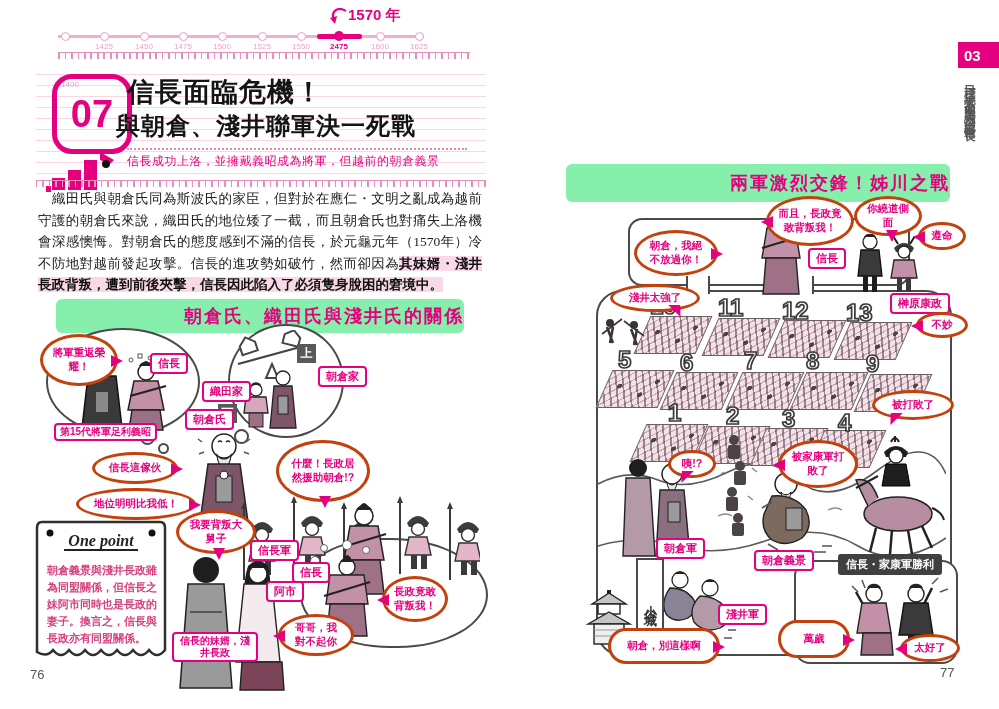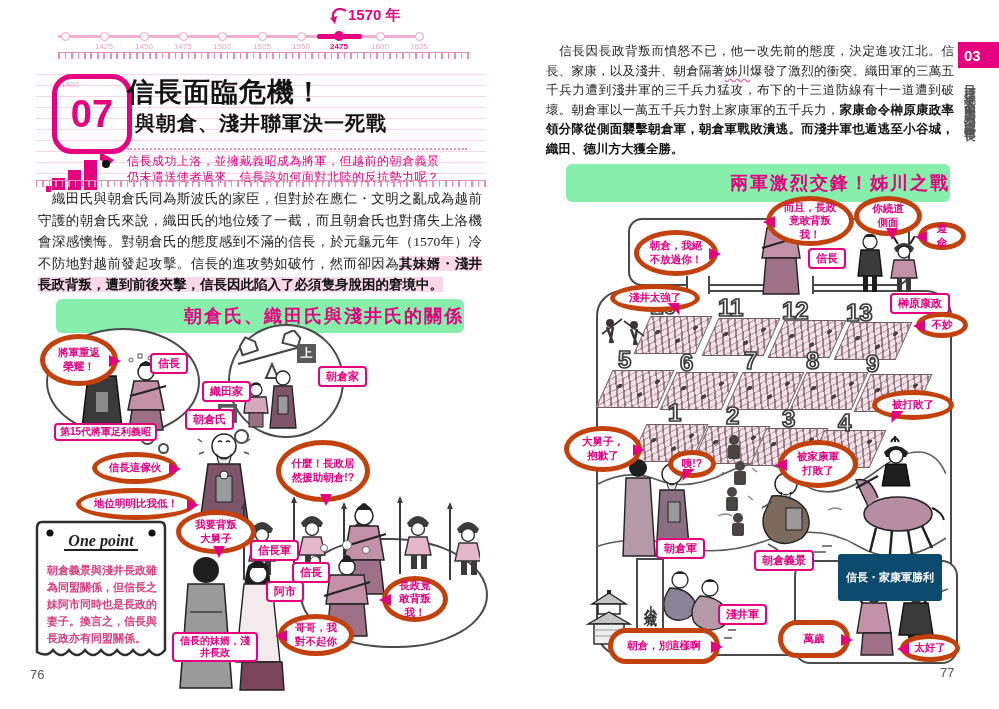--- a/index.html
+++ b/index.html
@@ -35,24 +35,24 @@
   .banner{position:absolute;background:#86efac;border-radius:6px;color:#e4007f;font-weight:bold;
           font-size:18px;text-align:right;letter-spacing:2px;}
 
   
   .tag{position:absolute;background:#fff;border:2px solid #e4007f;border-radius:4px;color:#e4007f;
        font-weight:bold;font-size:11px;line-height:1.2;padding:2px 6px;white-space:nowrap;z-index:6;}
   .tag-sm{font-size:10px;padding:1px 4px;}
   .tag-wrap{white-space:normal;text-align:center;}
   .tag-dark{position:absolute;background:#595959;color:#fff;font-weight:bold;font-size:12px;
             width:19px;height:19px;display:flex;align-items:center;justify-content:center;z-index:6;}
-  .tag-solid{position:absolute;background:#0c4a6e;color:#fff;font-weight:bold;font-size:11px;
-             padding:16px 8px;border-radius:3px;white-space:nowrap;z-index:7;}
-
-  .bubble{position:absolute;background:#fff;border:5px solid #c2410c;border-radius:50%;color:#e4007f;
+  .tag-solid{position:absolute;background:#404040;color:#fff;font-weight:bold;font-size:11px;
+             padding:3px 8px;border-radius:3px;white-space:nowrap;z-index:7;}
+
+  .bubble{position:absolute;background:#fff;border:3px solid #c2410c;border-radius:50%;color:#e4007f;
           font-weight:bold;font-size:10.5px;line-height:1.3;display:flex;align-items:center;justify-content:center;
           text-align:center;padding:5px 9px;box-sizing:border-box;z-index:7;}
   .tail-b::after,.tail-l::after,.tail-r::after,.tail-bl::after,.tail-br::after{content:"";position:absolute;border:6px solid transparent;}
   .tail-b::after{left:46%;bottom:-15px;border-top:12px solid #e4007f;}
   .tail-bl::after{left:14%;bottom:-14px;border-top:12px solid #e4007f;transform:skewX(-28deg);}
   .tail-br::after{right:14%;bottom:-14px;border-top:12px solid #e4007f;transform:skewX(28deg);}
   .tail-l::after{left:-14px;top:50%;margin-top:-5px;border-right:12px solid #e4007f;}
   .tail-r::after{right:-14px;top:50%;margin-top:-5px;border-left:12px solid #e4007f;}
 
   .cloud{position:absolute;background:#fff;border:2px solid #4a4a4a;border-radius:50%;z-index:2;}
@@ -129,24 +129,23 @@
   <div class="badge" style="left:52px;top:74px;">07</div>
   <svg class="abs" style="left:46px;top:142px;" width="96" height="52" viewBox="0 0 96 52">
     <rect x="6" y="36" width="13" height="12" fill="#e4007f"></rect>
     <rect x="22" y="28" width="13" height="20" fill="#e4007f"></rect>
     <rect x="38" y="18" width="13" height="30" fill="#e4007f"></rect>
     <path d="M54,48 V10 l14,8 l-4,4 l-10,-4 z" fill="#e4007f"></path>
     <circle cx="60" cy="22" r="4" fill="#111"></circle>
     <rect x="0" y="44" width="5" height="6" fill="#e4007f"></rect>
   </svg>
   <div class="title" style="left:127px;top:74px;font-size:27px;">信長面臨危機！</div>
-  <div class="title" style="left:135px;top:110px;font-size:20px;">與朝倉、淺井聯軍決一死戰</div>
+  <div class="title" style="left:116px;top:110px;font-size:24px;">與朝倉、淺井聯軍決一死戰</div>
   <div class="dotted-div" style="left:127px;top:148px;width:340px;"></div>
   <div class="subtitle" style="left:127px;top:153px;">信長成功上洛，並擁戴義昭成為將軍，但越前的朝倉義景</div>
-  <div class="subtitle" style="left:127px;top:169px;">仍未遣送使者過來。信長該如何面對北陸的反抗勢力呢？</div>
   <div class="ruler" style="left:36px;top:180px;width:450px;"></div>
 
   <p class="bodytext" style="left:38px;top:188px;width:444px;font-size:13.5px;line-height:21.5px;">
     <span>　織田氏與朝倉氏同為斯波氏的家臣，但對於在應仁・文明之亂成為越前守護的朝倉氏來說，織田氏的地位矮了一截，而且朝倉氏也對痛失上洛機會深感懊悔。對朝倉氏的態度感到不滿的信長，於元龜元年（1570年）冷不防地對越前發起攻擊。信長的進攻勢如破竹，然而卻因為</span><span class="bold-hl hl">其妹婿・淺井長政背叛，遭到前後夾擊，信長因此陷入了必須隻身脫困的窘境中。</span>
   </p>
 
   <div class="banner" style="left:56px;top:299px;width:408px;height:34px;line-height:34px;">朝倉氏、織田氏與淺井氏的關係</div>
 
   <div class="cloud" style="left:46px;top:328px;width:150px;height:104px;"></div>
   <div class="bubble tail-r" style="left:40px;top:334px;width:78px;height:52px;">
@@ -290,23 +289,20 @@
       <path d="M8,2 H126 Q131,2 131,8 V130 q-8,10 -16,0 q-8,10 -16,0 q-8,10 -16,0 q-8,10 -16,0 q-8,10 -16,0 q-8,10 -16,0 q-8,10 -16,0 q-6,8 -16,2 V8 Q3,2 8,2 Z" fill="#fff" stroke="#2e2e2e" stroke-width="2.5"></path>
       <circle cx="16" cy="13" r="3.5" fill="#111"></circle>
       <circle cx="118" cy="13" r="3.5" fill="#111"></circle>
     </svg>
     <div class="hd"><span>One point</span></div>
     <div class="tx">朝倉義景與淺井長政雖為同盟關係，但信長之妹阿市同時也是長政的妻子。換言之，信長與長政亦有同盟關係。</div>
   </div>
 
   <div class="pageno" style="left:30px;top:667px;">76</div>
 
-  <p class="bodytext" style="left:546px;top:42px;width:408px;font-size:12.5px;line-height:19.5px;">
-    <span>　信長因長政背叛而憤怒不已，他一改先前的態度，決定進攻江北。信長、家康，以及淺井、朝倉隔著</span><span class="wavy">姊川</span><span>爆發了激烈的衝突。織田軍的三萬五千兵力遭到淺井軍的三千兵力猛攻，布下的十三道防線有十一道遭到破壞。朝倉軍以一萬五千兵力對上家康軍的五千兵力，</span><span class="bold-hl">家康命令榊原康政率領分隊從側面襲擊朝倉軍，朝倉軍戰敗潰逃。而淺井軍也遁逃至小谷城，織田、德川方大獲全勝。</span>
-  </p>
 
   <div class="banner" style="left:566px;top:164px;width:384px;height:38px;line-height:38px;">兩軍激烈交鋒！姊川之戰</div>
 
   <div class="frame" style="left:628px;top:218px;width:278px;height:64px;border-radius:14px;"></div>
   <div class="frame" style="left:686px;top:276px;width:20px;height:18px;border-top:none;border-bottom:none;z-index:2;"></div>
   <div class="frame" style="left:790px;top:276px;width:20px;height:18px;border-top:none;border-bottom:none;z-index:2;"></div>
   <svg class="fig" style="left:756px;top:206px;" width="50" height="92" viewBox="0 0 50 92">
     <path d="M21,5 q4,-6 8,0 l-2,5 h-4 z" fill="#222"></path>
     <circle cx="25" cy="14" r="8" fill="#fff" stroke="#222" stroke-width="1.4"></circle>
     <path d="M18,9 a8,8 0 0 1 14,0 z" fill="#222"></path>
@@ -402,23 +398,20 @@
   </svg>
 
   <svg class="fig" style="left:622px;top:452px;" width="72" height="106" viewBox="0 0 72 106">
     <circle cx="16" cy="16" r="9" fill="#1e1e1e"></circle>
     <path d="M4,26 h24 l5,78 h-32 z" fill="#b49aa6" stroke="#222" stroke-width="1.4"></path>
     <circle cx="50" cy="22" r="10" fill="#fff" stroke="#222" stroke-width="1.4"></circle>
     <path d="M45,30 q5,6 10,0 q-1,9 -5,9 q-4,0 -5,-9z" fill="#e8e8e8" stroke="#222"></path>
     <path d="M38,38 h24 l6,66 h-34 z" fill="#8a6f80" stroke="#222" stroke-width="1.4"></path>
     <rect x="46" y="50" width="12" height="20" fill="#9a9a9a" stroke="#222"></rect>
   </svg>
-  <div class="bubble tail-r" style="left:564px;top:426px;width:78px;height:46px;">
-      <span>大舅子，抱歉了</span>
-    </div>
   <div class="bubble tail-bl" style="left:668px;top:450px;width:48px;height:28px;">
       <span>咦!?</span>
     </div>
 
   <svg class="fig" style="left:712px;top:432px;" width="50" height="104" viewBox="0 0 50 104">
     <g fill="#4a4444">
       <circle cx="22" cy="8" r="5"></circle>
         <rect x="16" y="13" width="12" height="14" rx="2"></rect>
       <circle cx="28" cy="34" r="5"></circle>
         <rect x="22" y="39" width="12" height="14" rx="2"></rect>

